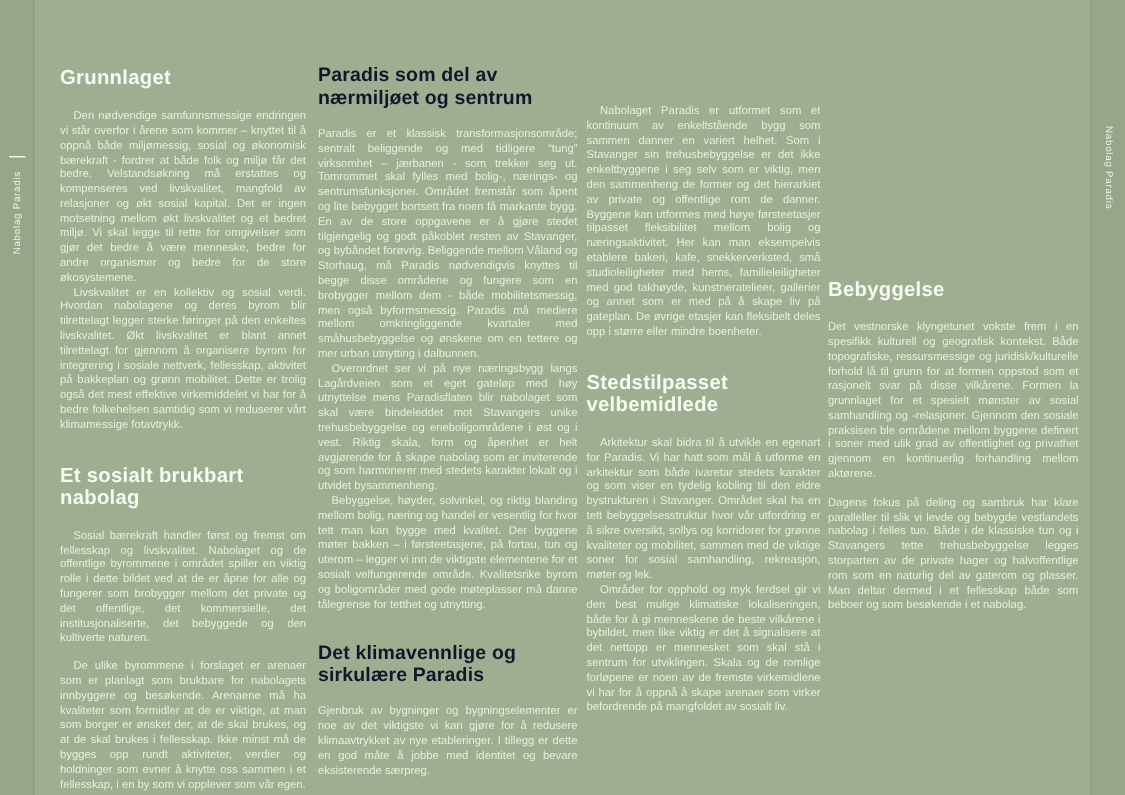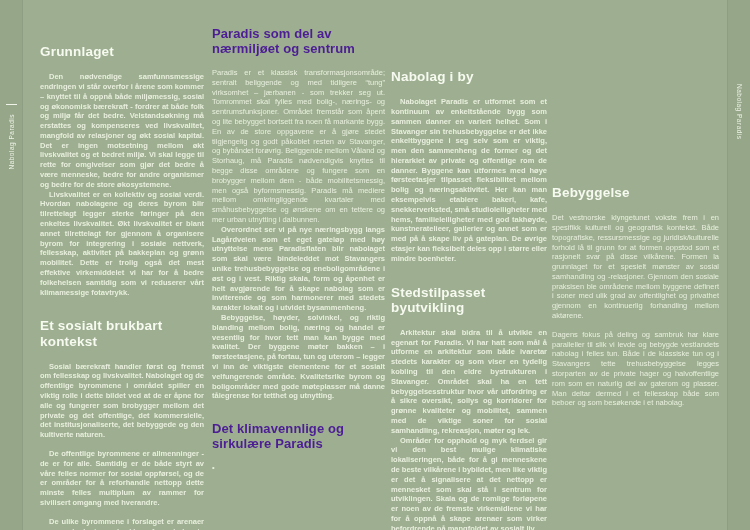--- a/index.html
+++ b/index.html
@@ -28,32 +28,32 @@
   .col1 { left: 40px;  top: 44px;  width: 164px; }
   .col2 { left: 212px; top: 27px;  width: 173px; }
   .col3 { left: 391px; top: 69px;  width: 156px; }
   .col4 { left: 552px; top: 185px; width: 167px; }
   .h-main {
     font-size: 13.5px; font-weight: bold; color: #F7FAF0;
     letter-spacing: 0.2px; line-height: 1.12;
     margin: 0 0 13px 0;
   }
   .h-accent {
-    font-size: 13px; font-weight: bold; color: #4c1d95;
+    font-size: 13px; font-weight: bold; color: #0f172a;
     letter-spacing: 0.1px; line-height: 1.12;
-    margin: 0 0 12px 0;
+    margin: 16px 0 12px 0;
   }
   .mt-sec { margin-top: 21px; }
   p.body {
     margin: 0;
     font-size: 7.5px; line-height: 9.8px;
     color: #E9EFDE;
     text-align: justify;
   }
-  p.ind { text-indent: 9px; font-weight: bold; }
+  p.ind { text-indent: 9px; }
   p.gap { margin-top: 9px; }
   .bullets { margin-top: 9px; }
   .bullet {
     position: relative; padding-left: 10px;
     font-size: 7.5px; line-height: 9.8px; color: #E9EFDE;
   }
   .bullet .dot {
     position: absolute; left: 0; top: 0;
     font-size: 7.5px; color: #E9EFDE;
   }
@@ -67,44 +67,43 @@
 </div>
 
 <div class="spine spine-right">
   <div class="spine-label">Nabolag Paradis</div>
 </div>
 
 <div class="col col1">
   <h2 class="h-main">Grunnlaget</h2>
   <p class="body ind">Den nødvendige samfunnsmessige endringen vi står overfor i årene som kommer – knyttet til å oppnå både miljømessig, sosial og økonomisk bærekraft - fordrer at både folk og miljø får det bedre. Velstandsøkning må erstattes og kompenseres ved livskvalitet, mangfold av relasjoner og økt sosial kapital. Det er ingen motsetning mellom økt livskvalitet og et bedret miljø. Vi skal legge til rette for omgivelser som gjør det bedre å være menneske, bedre for andre organismer og bedre for de store økosystemene.</p>
   <p class="body ind">Livskvalitet er en kollektiv og sosial verdi. Hvordan nabolagene og deres byrom blir tilrettelagt legger sterke føringer på den enkeltes livskvalitet. Økt livskvalitet er blant annet tilrettelagt for gjennom å organisere byrom for integrering i sosiale nettverk, fellesskap, aktivitet på bakkeplan og grønn mobilitet. Dette er trolig også det mest effektive virkemiddelet vi har for å bedre folkehelsen samtidig som vi reduserer vårt klimamessige fotavtrykk.</p>
-  <h2 class="h-main mt-sec">Et sosialt brukbart kontekst</h2>
+  <h2 class="h-main mt-sec">Et sosialt brukbart nabolag</h2>
   <p class="body ind">Sosial bærekraft handler først og fremst om fellesskap og livskvalitet. Nabolaget og de offentlige byrommene i området spiller en viktig rolle i dette bildet ved at de er åpne for alle og fungerer som brobygger mellom det private og det offentlige, det kommersielle, det institusjonaliserte, det bebyggede og den kultiverte naturen.</p>
-  <p class="body ind gap">De offentlige byrommene er allmenninger - de er for alle. Samtidig er de både styrt av våre felles normer for sosial oppførsel, og de er områder for å reforhandle nettopp dette minste felles multiplum av rammer for sivilisert omgang med hverandre.</p>
   <p class="body ind gap">De ulike byrommene i forslaget er arenaer som er planlagt som brukbare for nabolagets innbyggere og besøkende. Arenaene må ha kvaliteter som formidler at de er viktige, at man som borger er ønsket der, at de skal brukes, og at de skal brukes i fellesskap. Ikke minst må de bygges opp rundt aktiviteter, verdier og holdninger som evner å knytte oss sammen i et fellesskap, i en by som vi opplever som vår egen.</p>
 </div>
 
 <div class="col col2">
   <h2 class="h-accent">Paradis som del av nærmiljøet og sentrum</h2>
   <p class="body">Paradis er et klassisk transformasjonsområde; sentralt beliggende og med tidligere “tung” virksomhet – jærbanen - som trekker seg ut. Tomrommet skal fylles med bolig-, nærings- og sentrumsfunksjoner. Området fremstår som åpent og lite bebygget bortsett fra noen få markante bygg. En av de store oppgavene er å gjøre stedet tilgjengelig og godt påkoblet resten av Stavanger, og bybåndet forøvrig. Beliggende mellom Våland og Storhaug, må Paradis nødvendigvis knyttes til begge disse områdene og fungere som en brobygger mellom dem - både mobilitetsmessig, men også byformsmessig. Paradis må mediere mellom omkringliggende kvartaler med småhusbebyggelse og ønskene om en tettere og mer urban utnytting i dalbunnen.</p>
   <p class="body ind">Overordnet ser vi på nye næringsbygg langs Lagårdveien som et eget gateløp med høy utnyttelse mens Paradisflaten blir nabolaget som skal være bindeleddet mot Stavangers unike trehusbebyggelse og eneboligområdene i øst og i vest. Riktig skala, form og åpenhet er helt avgjørende for å skape nabolag som er inviterende og som harmonerer med stedets karakter lokalt og i utvidet bysammenheng.</p>
   <p class="body ind">Bebyggelse, høyder, solvinkel, og riktig blanding mellom bolig, næring og handel er vesentlig for hvor tett man kan bygge med kvalitet. Der byggene møter bakken – i førsteetasjene, på fortau, tun og uterom – legger vi inn de viktigste elementene for et sosialt velfungerende område. Kvalitetsrike byrom og boligområder med gode møteplasser må danne tålegrense for tetthet og utnytting.</p>
   <h2 class="h-accent mt-sec">Det klimavennlige og sirkulære Paradis</h2>
+  <p class="body">Gjenbruk av bygninger og bygningselementer er noe av det viktigste vi kan gjøre for å redusere klimaavtrykket av nye etableringer. I tillegg er dette en god måte å jobbe med identitet og bevare eksisterende særpreg.</p>
   <div class="bullets">
     <div class="bullet">
       <span class="dot">•</span>
     </div>
 
   </div>
 </div>
 
 <div class="col col3">
-  <h2 class="h-main">Nabolag i by</h2>
   <p class="body ind">Nabolaget Paradis er utformet som et kontinuum av enkeltstående bygg som sammen danner en variert helhet. Som i Stavanger sin trehusbebyggelse er det ikke enkeltbyggene i seg selv som er viktig, men den sammenheng de former og det hierarkiet av private og offentlige rom de danner. Byggene kan utformes med høye førsteetasjer tilpasset fleksibilitet mellom bolig og næringsaktivitet. Her kan man eksempelvis etablere bakeri, kafe, snekkerverksted, små studioleiligheter med hems, familieleiligheter med god takhøyde, kunstneratelieer, gallerier og annet som er med på å skape liv på gateplan. De øvrige etasjer kan fleksibelt deles opp i større eller mindre boenheter.</p>
-  <h2 class="h-main mt-sec">Stedstilpasset byutvikling</h2>
+  <h2 class="h-main mt-sec">Stedstilpasset velbemidlede</h2>
   <p class="body ind">Arkitektur skal bidra til å utvikle en egenart for Paradis. Vi har hatt som mål å utforme en arkitektur som både ivaretar stedets karakter og som viser en tydelig kobling til den eldre bystrukturen i Stavanger. Området skal ha en tett bebyggelsesstruktur hvor vår utfordring er å sikre oversikt, sollys og korridorer for grønne kvaliteter og mobilitet, sammen med de viktige soner for sosial samhandling, rekreasjon, møter og lek.</p>
   <p class="body ind">Områder for opphold og myk ferdsel gir vi den best mulige klimatiske lokaliseringen, både for å gi menneskene de beste vilkårene i bybildet, men like viktig er det å signalisere at det nettopp er mennesket som skal stå i sentrum for utviklingen. Skala og de romlige forløpene er noen av de fremste virkemidlene vi har for å oppnå å skape arenaer som virker befordrende på mangfoldet av sosialt liv.</p>
 </div>
 
 <div class="col col4">
   <h2 class="h-main">Bebyggelse</h2>
   <p class="body">Det vestnorske klyngetunet vokste frem i en spesifikk kulturell og geografisk kontekst. Både topografiske, ressursmessige og juridisk/kulturelle forhold lå til grunn for at formen oppstod som et rasjonelt svar på disse vilkårene. Formen la grunnlaget for et spesielt mønster av sosial samhandling og -relasjoner. Gjennom den sosiale praksisen ble områdene mellom byggene definert i soner med ulik grad av offentlighet og privathet gjennom en kontinuerlig forhandling mellom aktørene.</p>
   <p class="body gap">Dagens fokus på deling og sambruk har klare paralleller til slik vi levde og bebygde vestlandets nabolag i felles tun. Både i de klassiske tun og i Stavangers tette trehusbebyggelse legges storparten av de private hager og halvoffentlige rom som en naturlig del av gaterom og plasser. Man deltar dermed i et fellesskap både som beboer og som besøkende i et nabolag.</p>
 </div>
 

